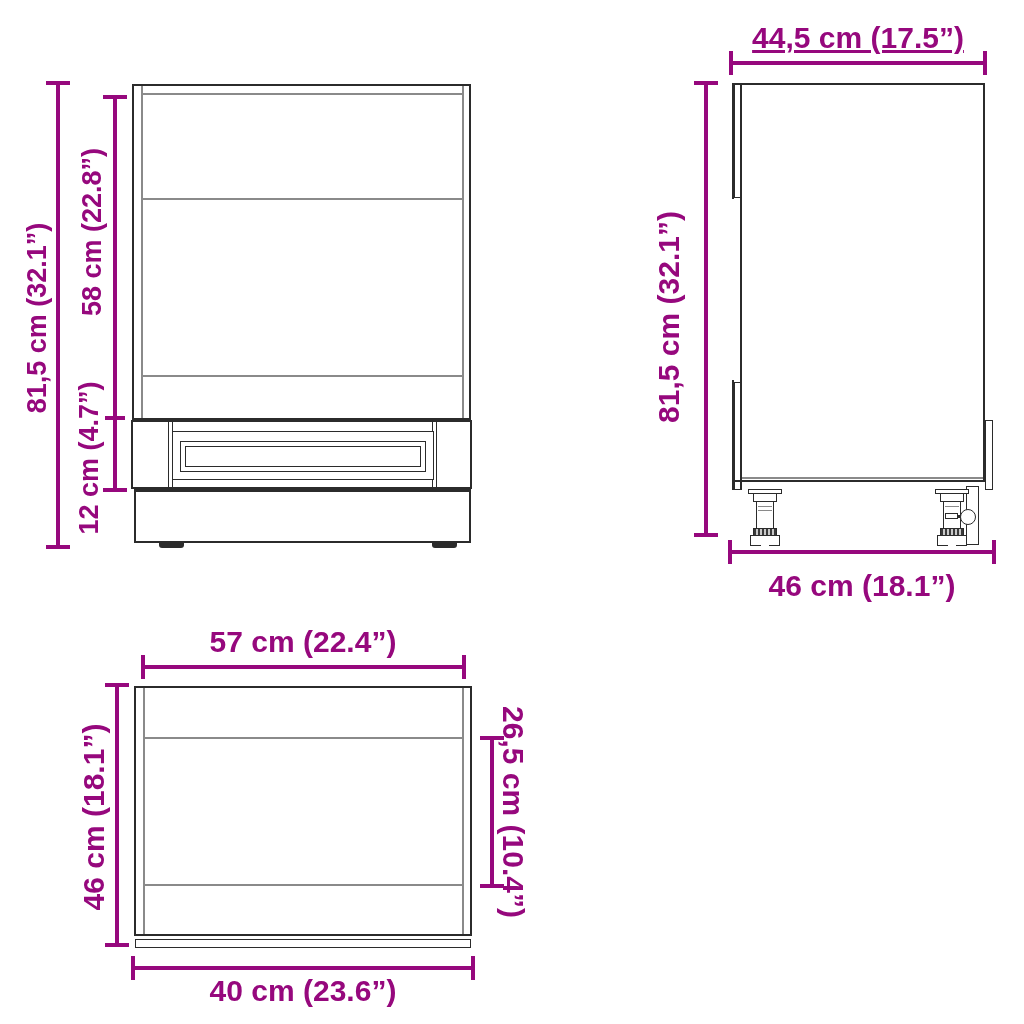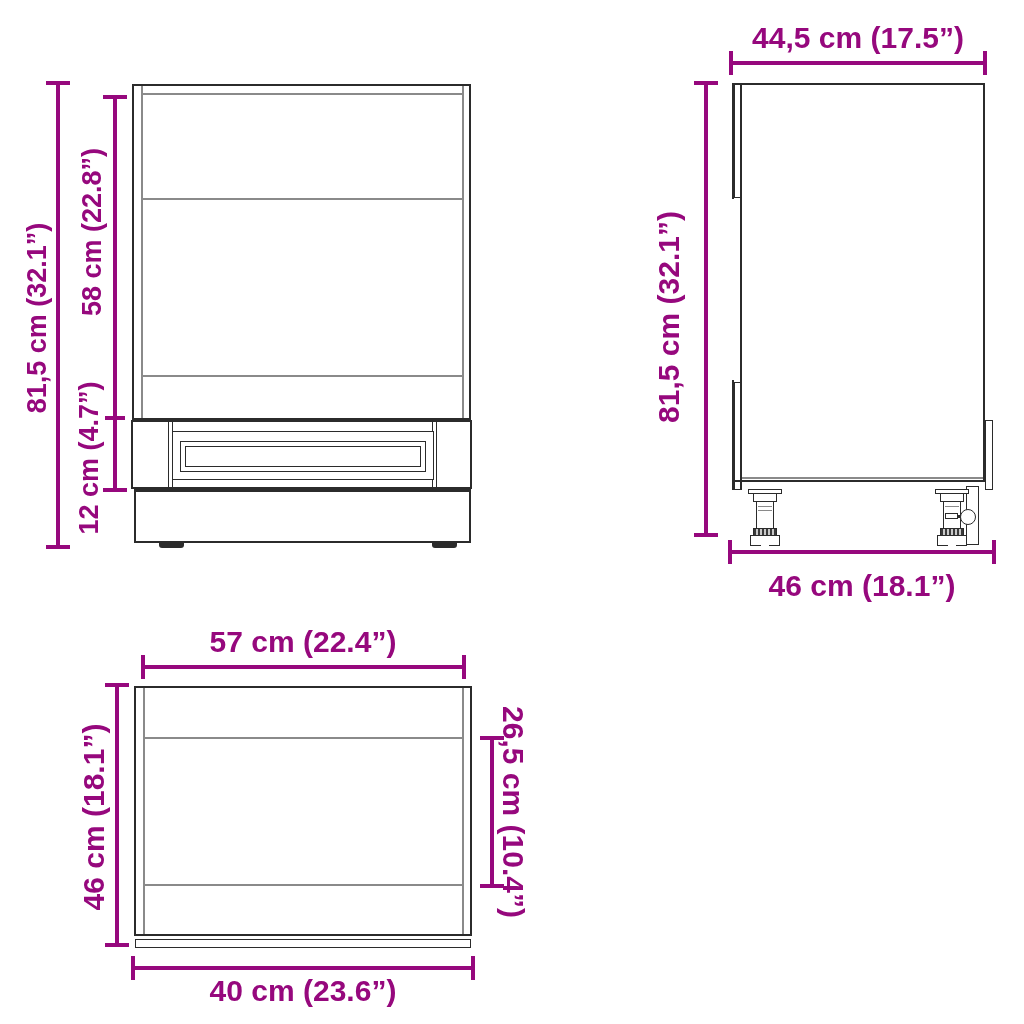--- a/index.html
+++ b/index.html
@@ -105,21 +105,21 @@
     <div class="box1" style="left:945px;top:513px;width:13px;height:6px;"></div>
     <div class="ln" style="left:957px;top:515px;width:10px;height:3px;"></div>
     <div class="knob" style="left:960px;top:509px;width:16px;height:16px;"></div>
     <div class="collar" style="left:940px;top:528px;width:24px;height:8px;"></div>
     <div class="box1" style="left:937px;top:535px;width:30px;height:11px;"></div>
     <div class="patch" style="left:948px;top:542px;width:8px;height:5px;"></div>
 
     <div class="mg" style="left:731px;top:61px;width:255px;height:4px;"></div>
     <div class="mg" style="left:729px;top:51px;width:4px;height:24px;"></div>
     <div class="mg" style="left:983px;top:51px;width:4px;height:24px;"></div>
-    <div class="lbl s30" style="left:858px;top:38px;">44,5 cm (17.5”)</div>
+    <div class="lbl s30" style="left:858px;top:38px;text-decoration:underline;">44,5 cm (17.5”)</div>
 
     <div class="mg" style="left:704px;top:83px;width:4px;height:452px;"></div>
     <div class="mg" style="left:694px;top:81px;width:24px;height:4px;"></div>
     <div class="mg" style="left:694px;top:533px;width:24px;height:4px;"></div>
     <div class="lbl rotccw s30" style="left:669px;top:317px;">81,5 cm (32.1”)</div>
 
     <div class="mg" style="left:730px;top:550px;width:264px;height:4px;"></div>
     <div class="mg" style="left:728px;top:540px;width:4px;height:24px;"></div>
     <div class="mg" style="left:992px;top:540px;width:4px;height:24px;"></div>
     <div class="lbl s30" style="left:862px;top:586px;">46 cm (18.1”)</div>

